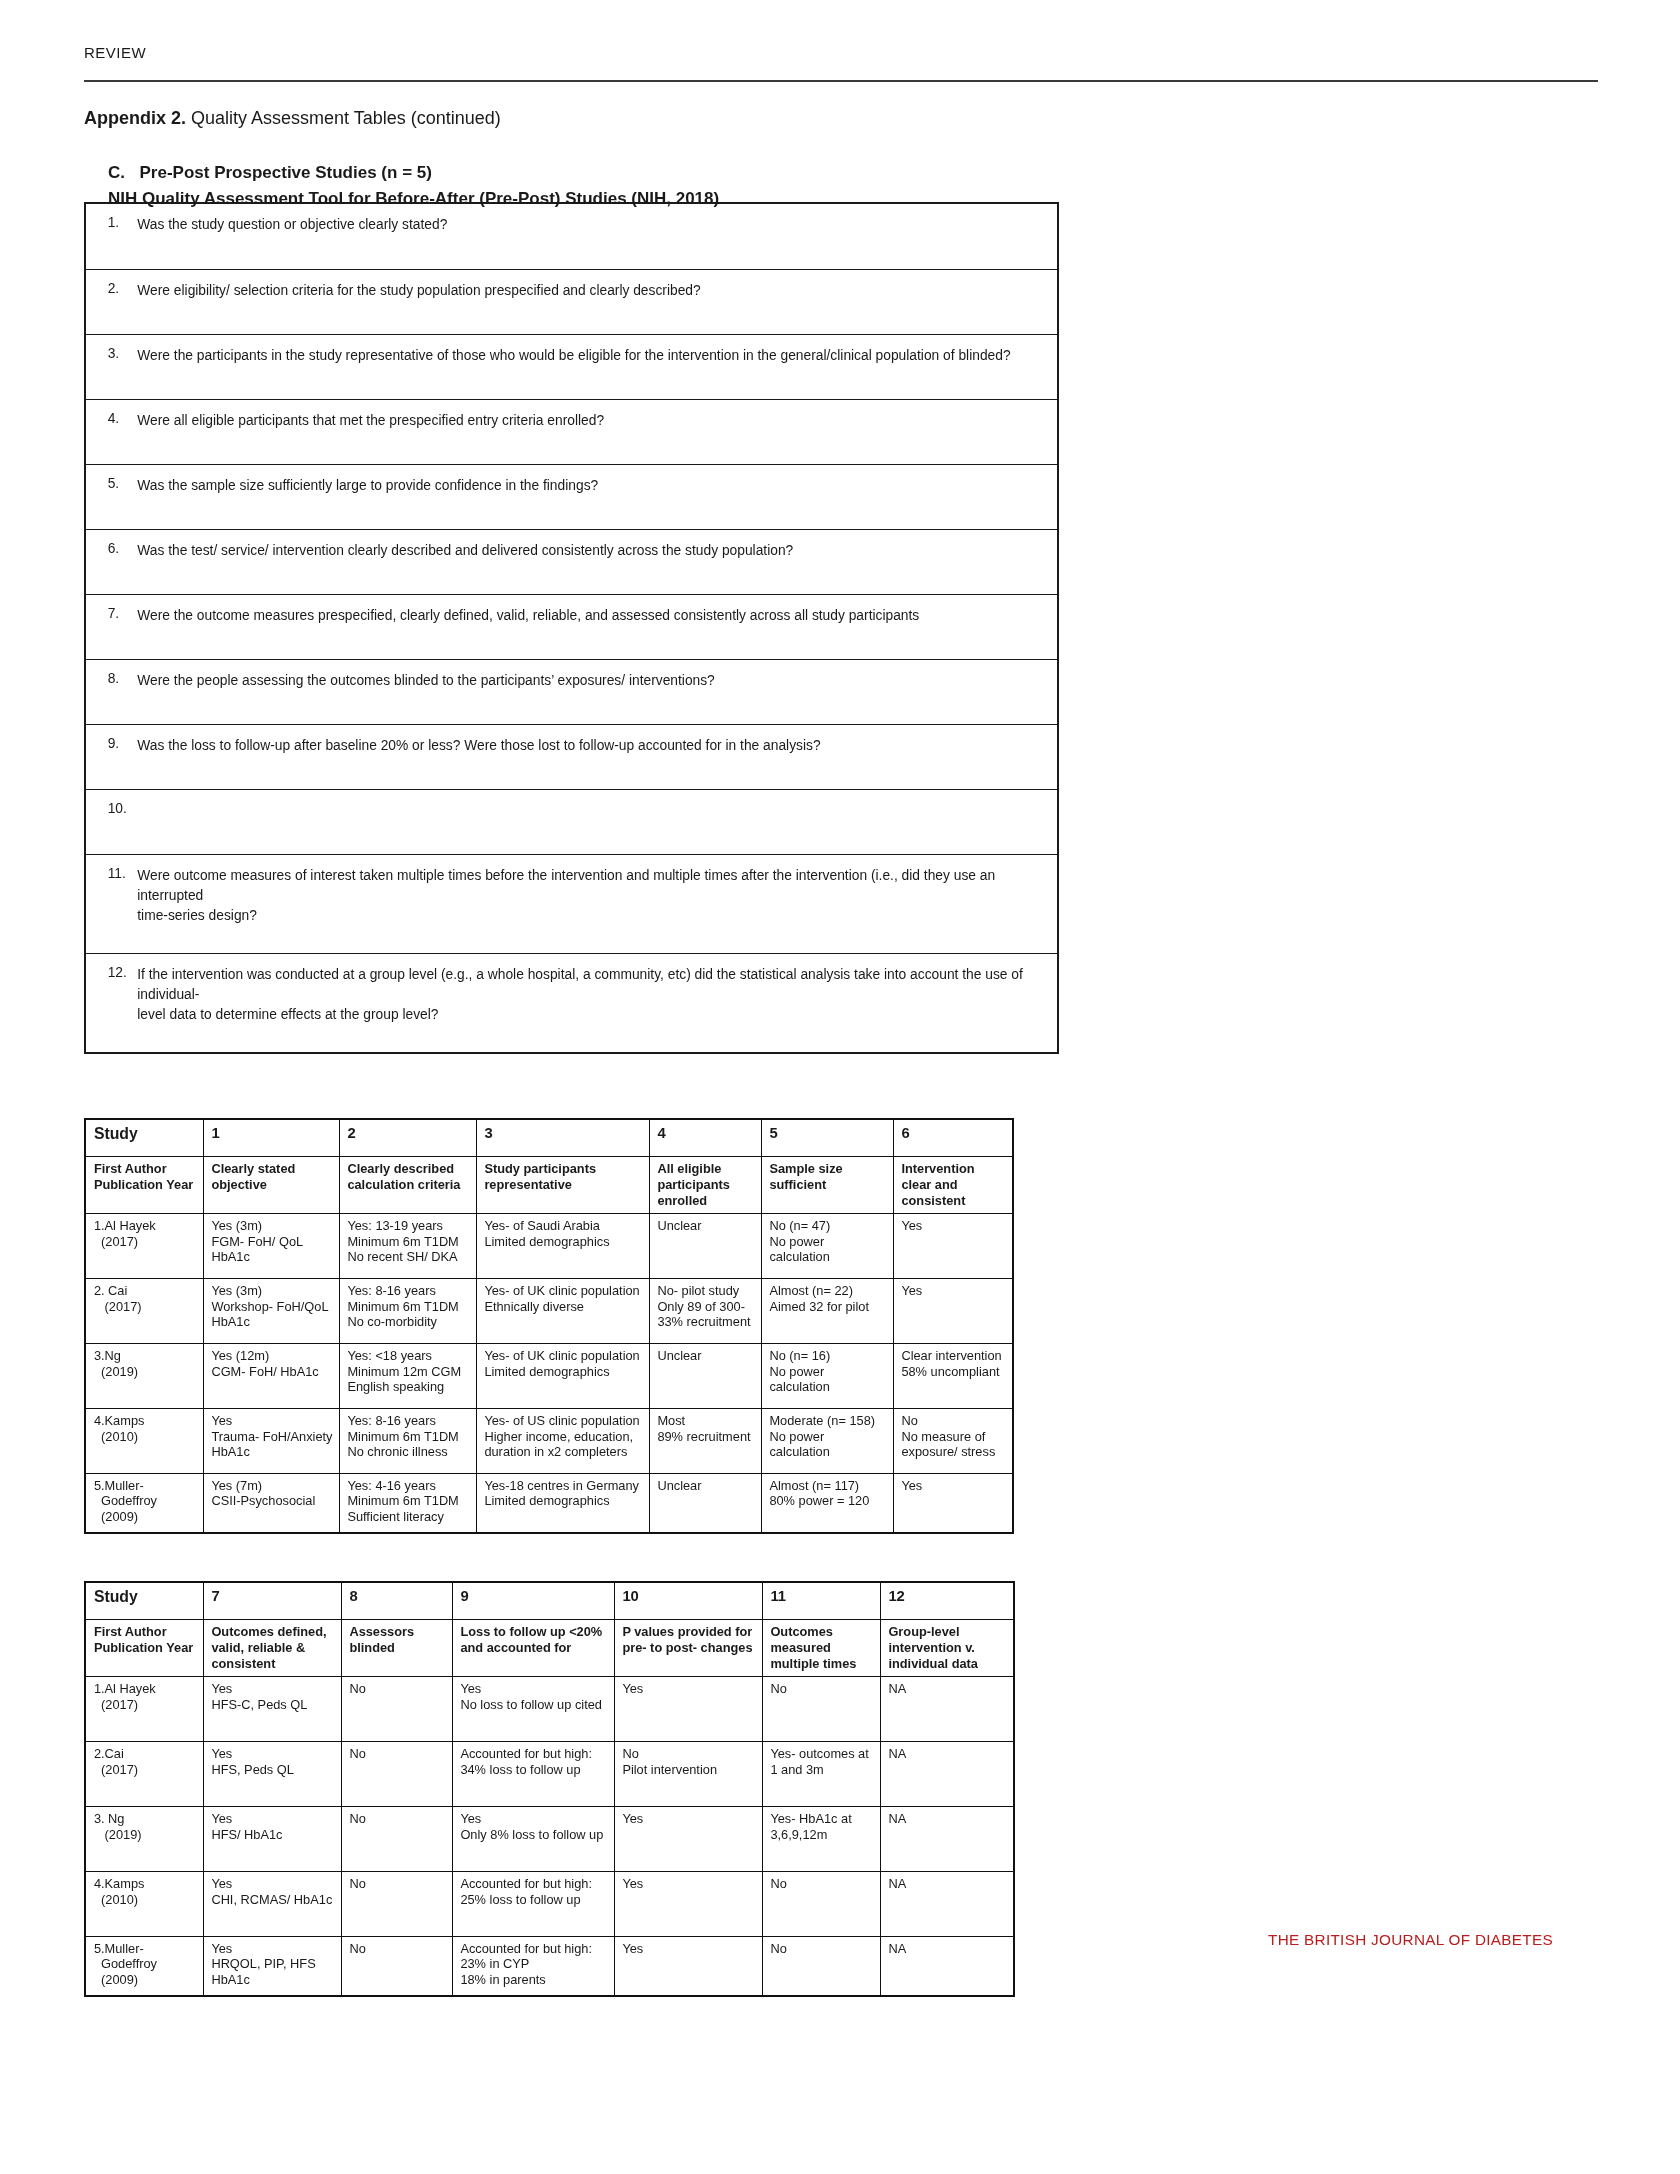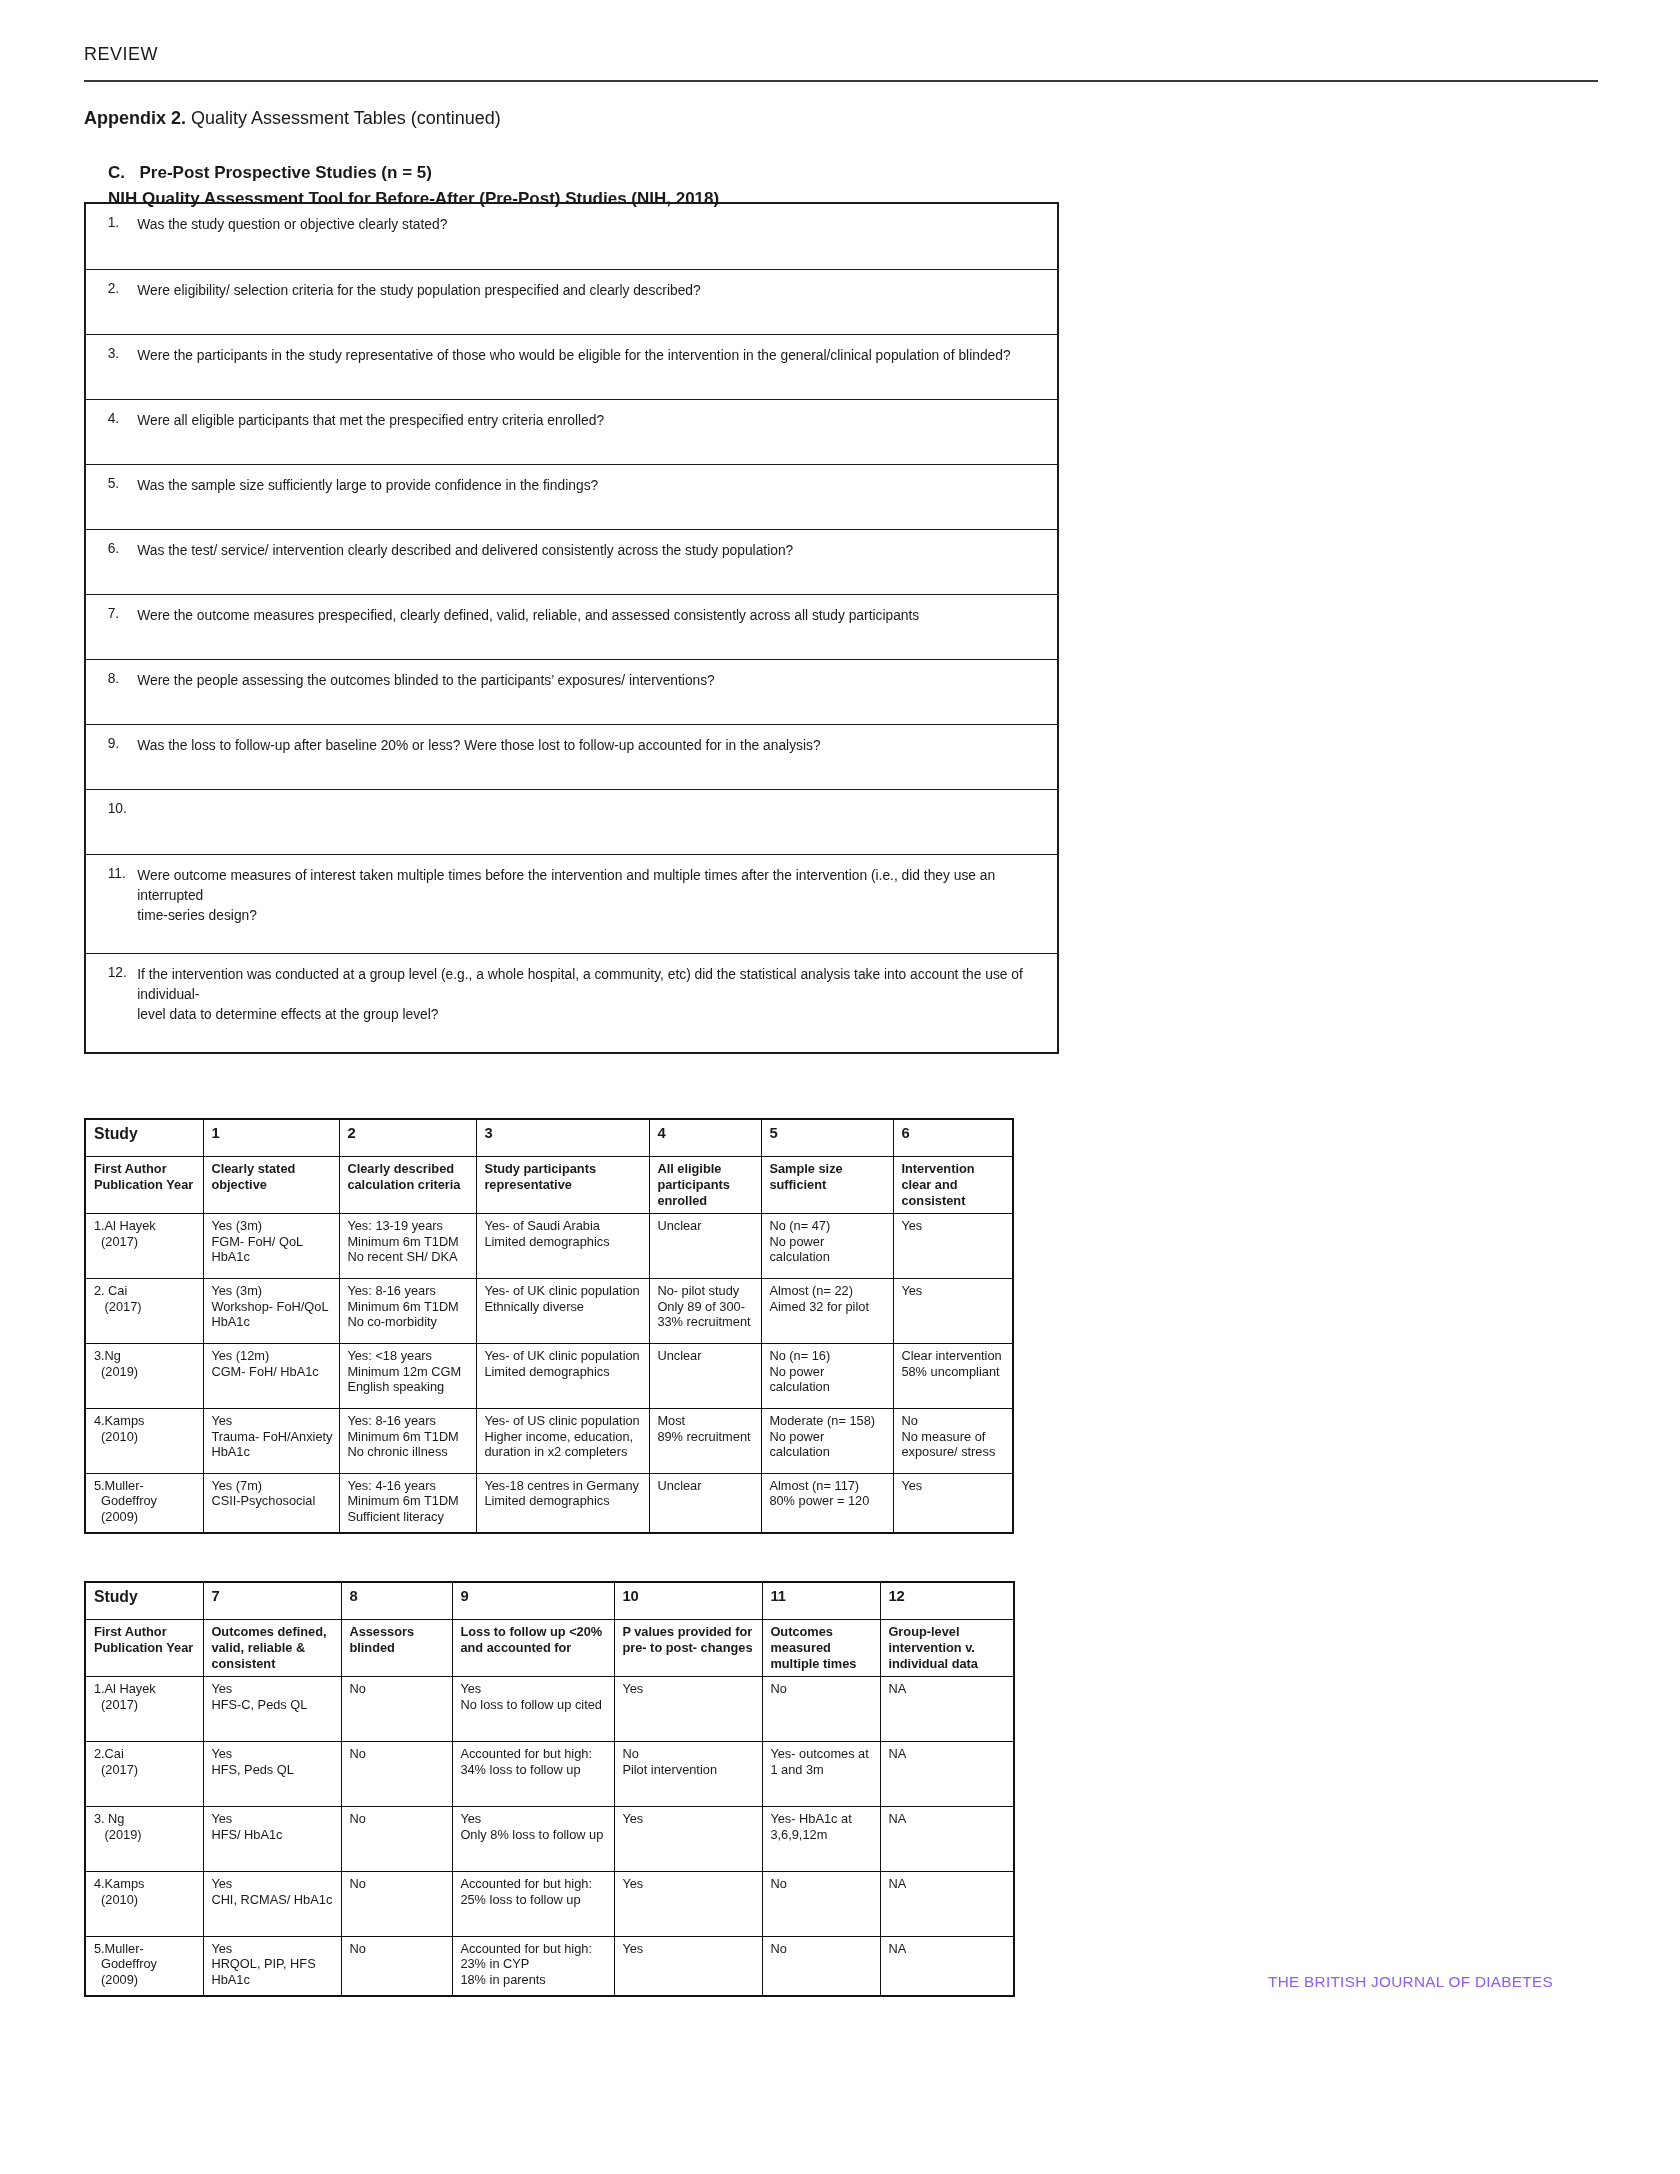--- a/index.html
+++ b/index.html
@@ -2,21 +2,21 @@
 <html><head>
 <meta charset="utf-8">
 <style>
   html, body { margin:0; padding:0; }
   body {
     width:1681px; height:2174px; position:relative;
     background:#ffffff; color:#1a1a1a;
     font-family:"Liberation Sans", sans-serif;
     -webkit-font-smoothing:antialiased;
   }
-  .kicker { position:absolute; left:84px; top:44px; font-size:18px; letter-spacing:0.5px; }
+  .kicker { position:absolute; left:84px; top:44px; font-size:15px; letter-spacing:0.5px; }
   .rule { position:absolute; left:84px; top:80px; width:1514px; height:1.5px; background:#3a3a3a; }
   .app-title { position:absolute; left:84px; top:108px; font-size:18px; }
   .app-title .b { font-weight:bold; }
   .section-head { position:absolute; left:108px; top:160px; font-size:17px; font-weight:bold; line-height:25.6px; }
   .section-head .l1 { display:flex; }
   .section-head .c-label { width:31.5px; flex:none; }
 
   
   .q-table { position:absolute; left:84px; top:202px; width:975px; box-sizing:border-box; border:2px solid #1a1a1a; }
   .q-row { display:flex; box-sizing:border-box; height:65px; padding:10.8px 11.8px 0 21.7px; font-size:13.8px; }
@@ -33,21 +33,21 @@
     border:1.4px solid #111; vertical-align:top; text-align:left;
     padding:3.9px 5.9px 3px 7.9px; white-space:pre-wrap; line-height:1.22;
     overflow:hidden;
   }
   .data-table thead tr.nums th { font-size:14.8px; height:29.6px;margin-left:12px; }
   .data-table thead tr.nums th:first-child { font-size:15.8px; }
   .data-table thead tr.labels th { height:49px; font-size:12.8px; }
   .data-table tbody td { height:57px; }
   .data-table tbody tr:last-child td { height:51px; }
 
-  .footer { position:absolute; top:1973px; right:128px; font-size:15.3px; letter-spacing:0.3px; color:#8b5cf6; }
+  .footer { position:absolute; top:1931px; right:128px; font-size:15.3px; letter-spacing:0.3px; color:#b91c1c; }
 </style>
 </head>
 <body>
 
 <div class="kicker">REVIEW</div>
 <div class="rule"></div>
 
 <div class="app-title">
   <span class="b">Appendix 2.</span><span> Quality Assessment Tables (continued)</span>
 </div>

